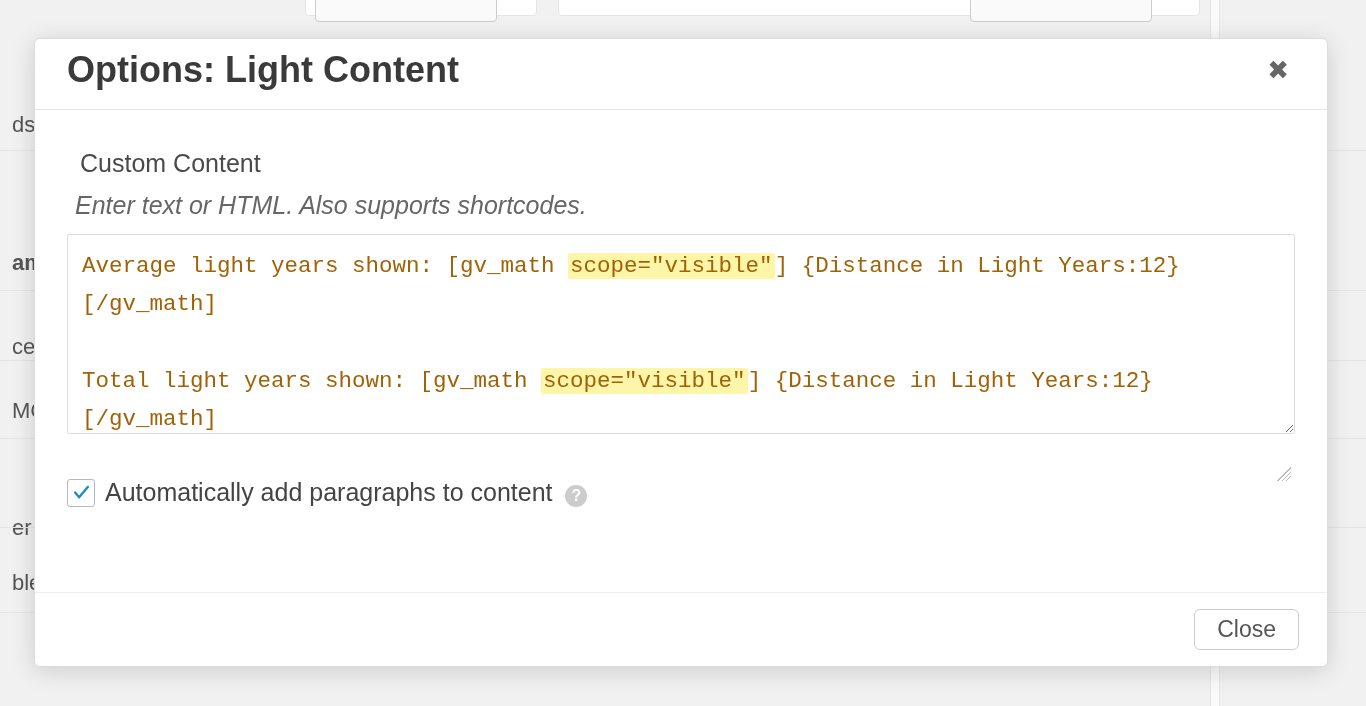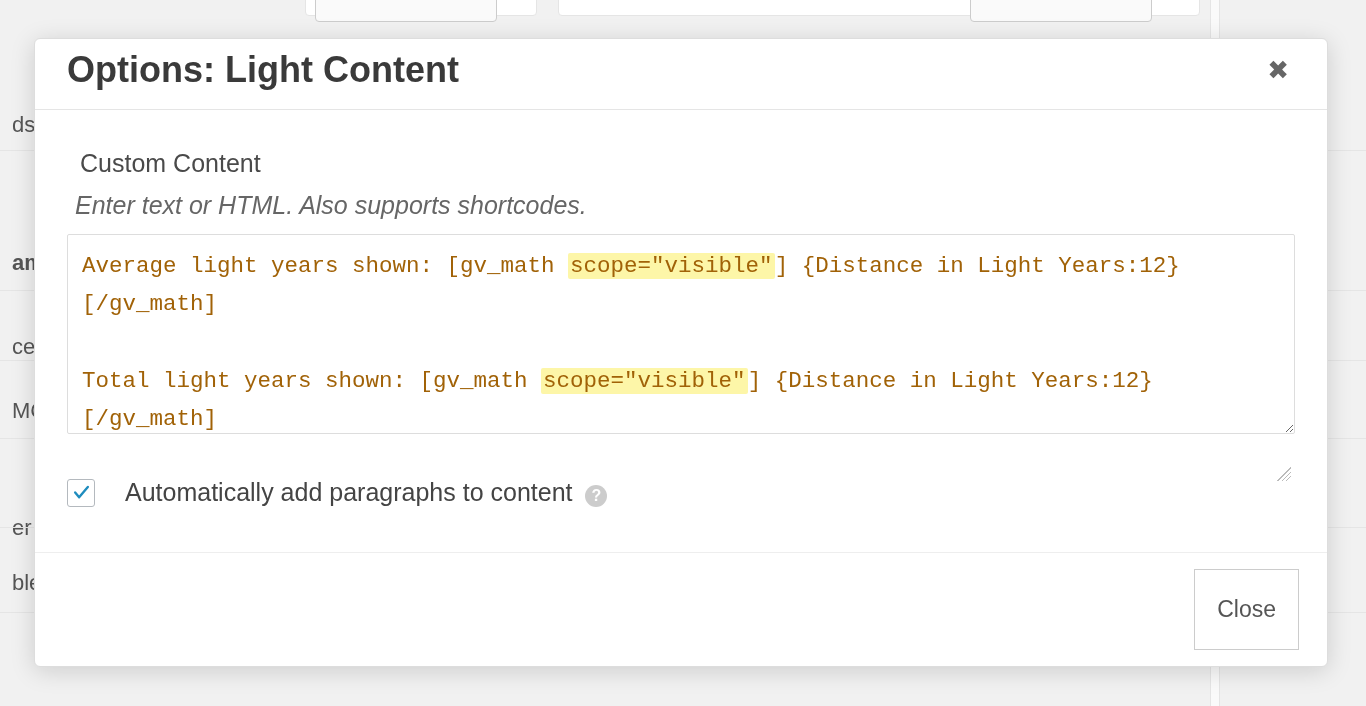--- a/index.html
+++ b/index.html
@@ -22,33 +22,33 @@
   .modal-body{padding:26px 32px 12px 32px;}
   .field-label{font-size:25px;color:#4a4a4a;margin:13px;}
   .field-hint{font-size:25px;color:#666;font-style:italic;margin:4px 8px 14px;}
   .textarea{display:block;width:100%;box-sizing:border-box;height:200px;border:1px solid #ddd;
     border-radius:2px;padding:12px 14px;font-family:ui-monospace,Menlo,Consolas,"Courier New",monospace;
     font-size:22.5px;line-height:1.7;color:#a16207;resize:both;overflow:auto;white-space:pre-wrap;}
   .hl{background:#fdf6a8;border-radius:2px;padding:0 2px;}
   .resize-grip{position:absolute;right:36px;top:428px;width:14px;height:14px;pointer-events:none;
     background:linear-gradient(135deg,transparent 0 50%,#bbb 50% 55%,transparent 55% 65%,#bbb 65% 70%,transparent 70% 80%,#bbb 80% 85%,transparent 85%);
   }
-  .checkbox-row{display:flex;align-items:center;gap:30px;margin-top:44px;}
+  .checkbox-row{display:flex;align-items:center;gap:10px;margin-top:44px;}
   .cb{width:26px;height:26px;border:1px solid #b4b9be;border-radius:3px;
     display:flex;align-items:center;justify-content:center;background:#fff;cursor:pointer;}
   .cb svg{width:19px;height:19px;}
   .cb svg path{stroke:#1e8cbe;stroke-width:3;fill:none;stroke-linecap:round;stroke-linejoin:round;}
   .cb-label{font-size:25px;color:#444;}
   .help-icon{display:inline-flex;width:22px;height:22px;border-radius:50%;
     background:#ccc;color:#fff;align-items:center;justify-content:center;
     font-size:16px;font-weight:700;margin-left:6px;cursor:help;}
   .modal-footer{position:absolute;left:0;right:0;bottom:0;border-top:1px solid #eee;
     padding:16px 28px;display:flex;justify-content:flex-end;}
-  .btn{font-size:23px;color:#555;background:#fff;border:1px solid #ccc;border-radius:0;
-    padding:26px 22px;cursor:pointer;}
+  .btn{font-size:23px;color:#555;background:#fff;border:1px solid #ccc;border-radius:6px;
+    padding:6px 22px;cursor:pointer;}
 </style>
 </head>
 <body>
 
 <div class="bg">
   <div class="panel" style="left:305px;top:-20px;width:230px;height:34px;"></div>
   <div class="btn-ghost" style="position:absolute;left:315px;top:-14px;width:180px;"></div>
   <div class="panel" style="left:558px;top:-20px;width:640px;height:34px;"></div>
   <div class="btn-ghost" style="position:absolute;left:970px;top:-14px;width:180px;"></div>
   <div style="position:absolute;left:1210px;top:-10px;bottom:0;width:8px;border-left:1px solid #e5e5e5;border-right:1px solid #e5e5e5;background:#fafafa;"></div>

